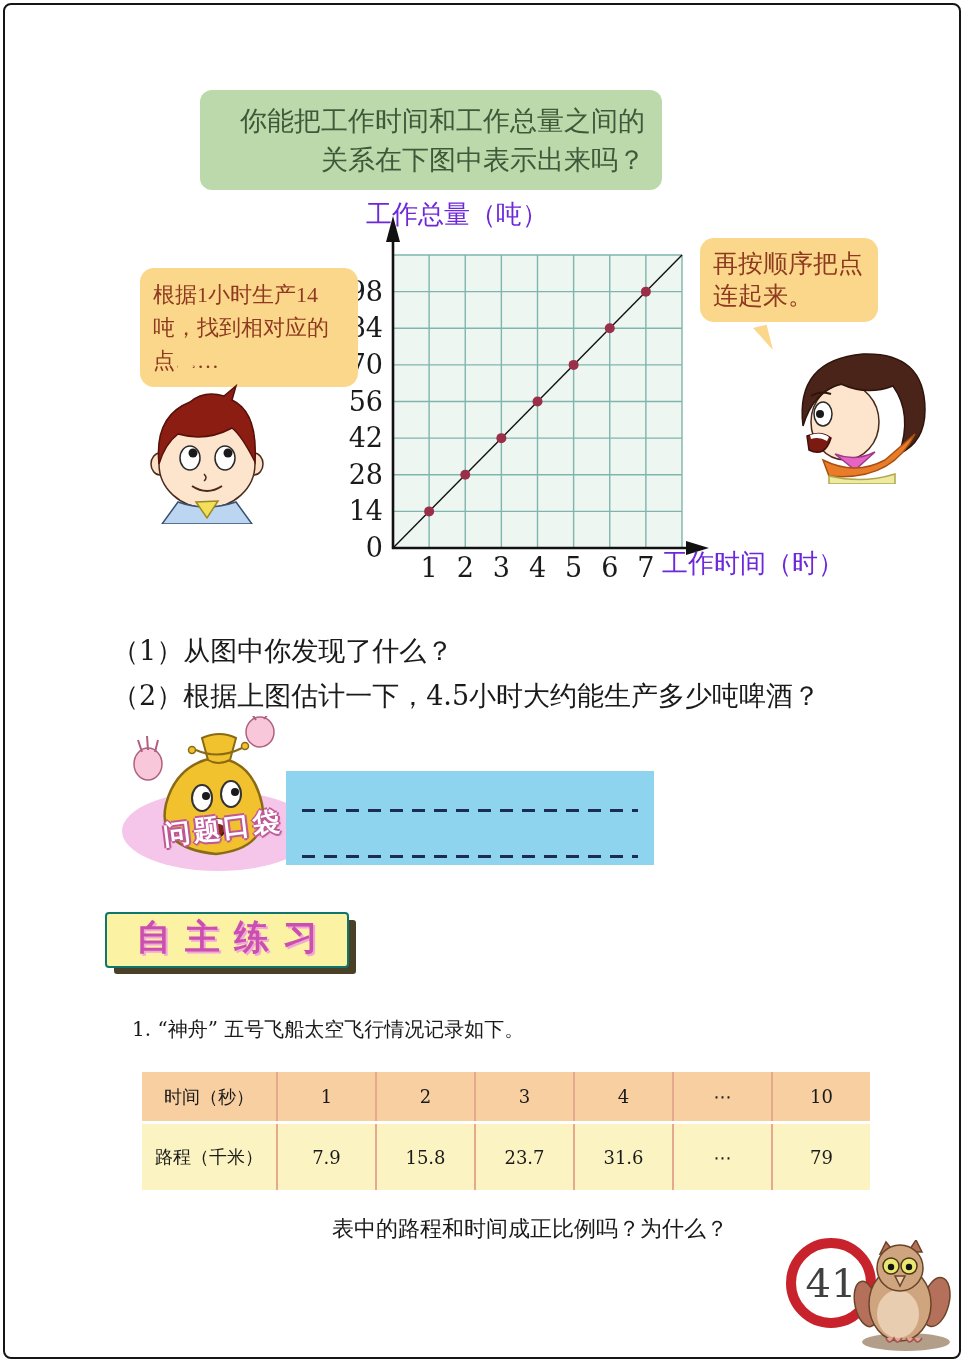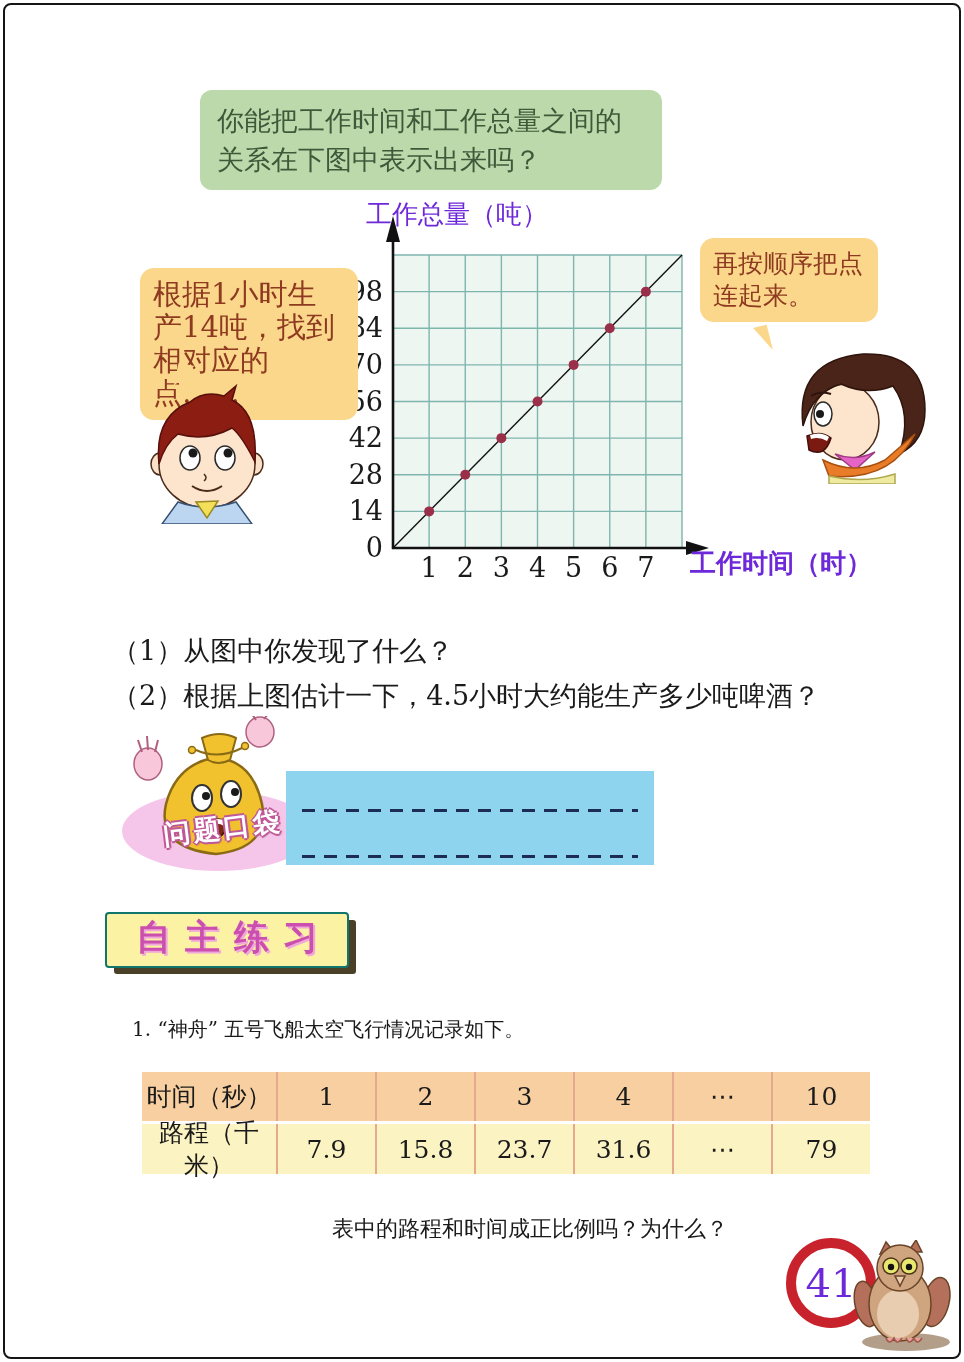--- a/index.html
+++ b/index.html
@@ -16,36 +16,36 @@
     background:
       radial-gradient(circle at 64% 26%, #ffffff 0 10%, rgba(255,255,255,0) 26%),
       radial-gradient(circle at 28% 62%, #ffd8d8 0 12%, rgba(255,255,255,0) 26%),
       radial-gradient(circle at 42% 36%, #f props 0 0),
       radial-gradient(circle at 42% 36%, #f58090, #d63a4c 60%, #9c1626 95%);
   }
 
   
   .prompt{
     left:200px;top:90px;width:428px;background:#bcd9ab;border-radius:12px;
-    padding:11px 17px;font-size:27px;line-height:39px;color:#3c5a3a;
+    padding:11px 17px;font-size:27px;line-height:39px;color:#3c5a3a;text-align:right;
   }
 
   
   .chart-svg{left:330px;top:190px;}
   svg text{font-family:"DejaVu Serif","Liberation Serif",serif;}
   .axis-title{font-size:26px;color:#6d28d9;white-space:nowrap;}
   .y-title{left:366px;top:197px;}
-  .x-title{left:690px;top:546px;font-weight:bold;}
+  .x-title{left:662px;top:546px;}
 
   
   .hint{
     background:#fbd78b;border-radius:14px;color:#8e3a20;
     padding:10px 13px;line-height:33px;
   }
-  .hint-left{left:140px;top:268px;width:192px;font-size:29px;}
+  .hint-left{left:140px;top:268px;width:192px;font-size:22px;font-family:Liberation Serif, serif;}
   .hint-right{left:700px;top:238px;width:152px;font-size:25px;line-height:32px;}
   .tail{width:0;height:0;}
   .tail-left{left:176px;top:364px;border-top:24px solid #fbd78b;border-right:16px solid transparent;transform:rotate(12deg);}
   .tail-right{left:756px;top:326px;border-top:26px solid #fbd78b;border-left:14px solid transparent;transform:rotate(-14deg);}
 
   
   .questions{left:112px;top:592px;width:780px;font-size:27px;line-height:45px;margin-top:36px;}
 
   
   .pocket-ellipse{
@@ -75,35 +75,35 @@
   .section-btn span{
     font-size:35px;font-weight:bold;color:#cb4fae;letter-spacing:14px;text-indent:14px;
     text-shadow:2px 2px 0 #f0a8d8;
   }
 
   
   .ex1-text{left:132px;top:1016px;width:720px;font-size:20px;}
   .extable{left:142px;top:1072px;}
   .trow{display:flex;}
   .trow-1{background:#f7cfa0;height:49px;}
-  .trow-2{background:#fcf3c3;height:50px;margin-top:3px;text-align:center;}
+  .trow-2{background:#fcf3c3;height:66px;margin-top:3px;text-align:center;}
   .tcell{
     width:97px;display:flex;align-items:center;justify-content:center;
-    border-left:2px solid #e5a98f;font-size:25px;
+    border-left:2px solid #e5a98f;font-size:18px;
   }
   .tcell-label{width:134px;border-left:none;}
   .ex1-question{left:180px;top:1214px;width:700px;font-size:22px;text-align:center;}
 
   
   .page-ring{
     left:786px;top:1238px;width:70px;height:70px;border-radius:50%;
     border:10px solid #c8232c;background:#ffffff;
     display:flex;align-items:center;justify-content:center;
   }
-  .page-ring span{font-size:40px;color:#6d28d9;}
+  .page-ring span{font-size:40px;color:#404040;}
   .owl{left:850px;top:1240px;}
 </style>
 </head>
 <body>
 
 <div class="page-frame"></div>
 
 <div class="abs ball"></div>
 
 <div class="abs prompt">你能把工作时间和工作总量之间的关系在下图中表示出来吗？</div>

